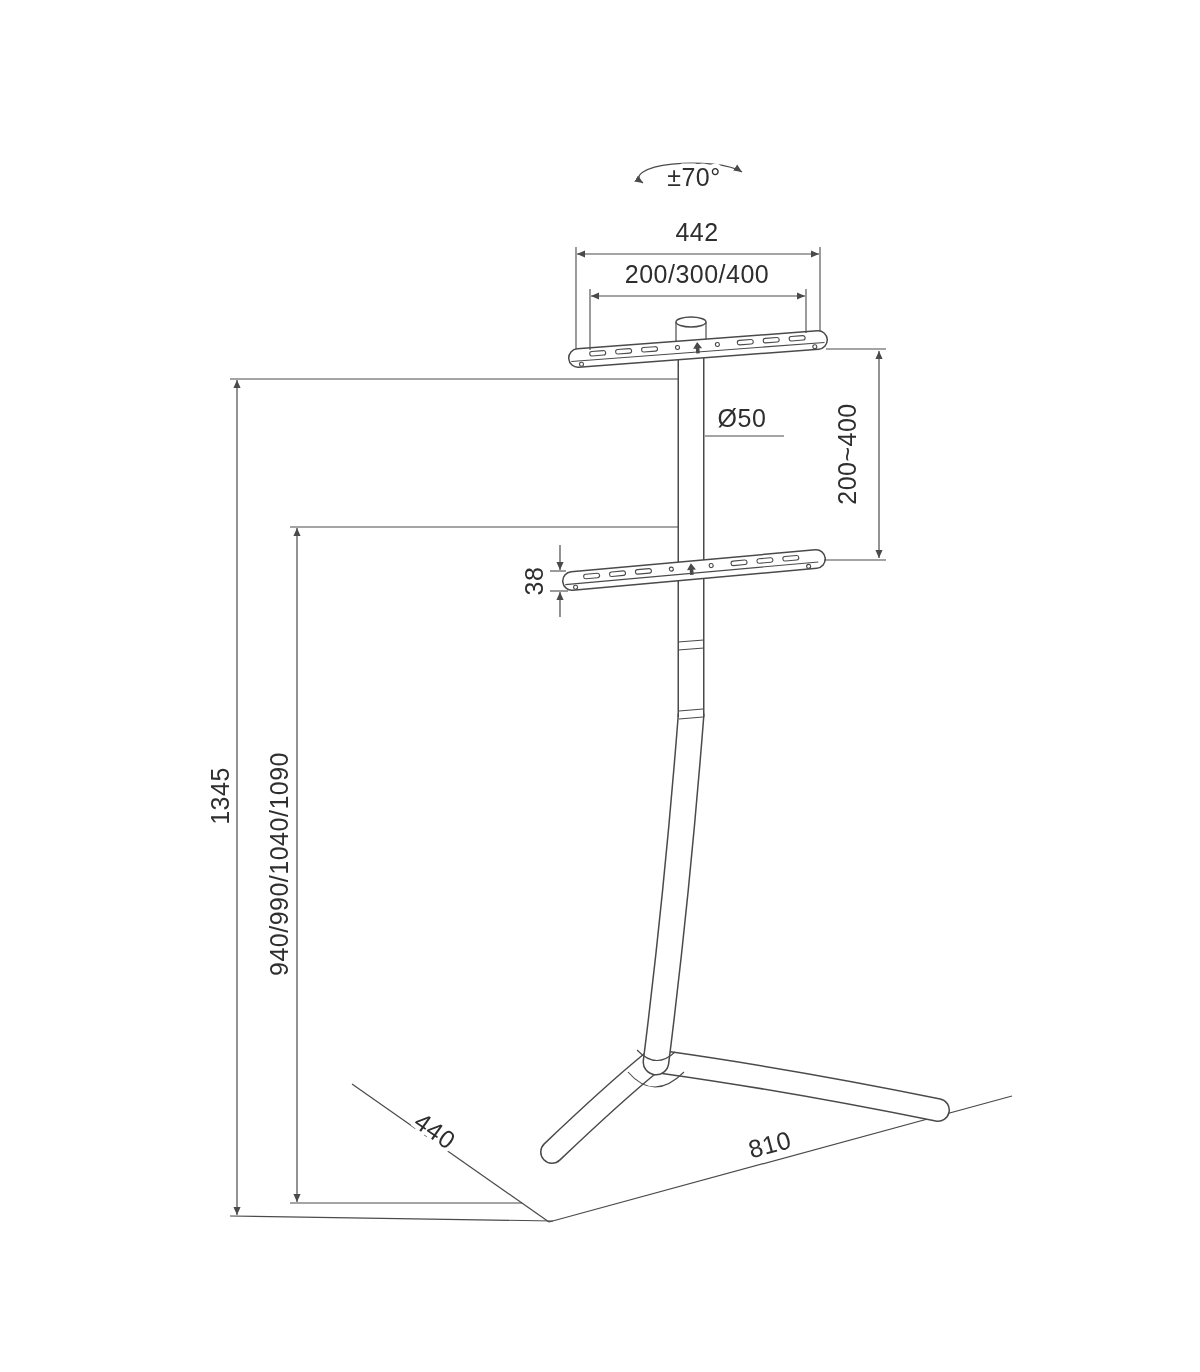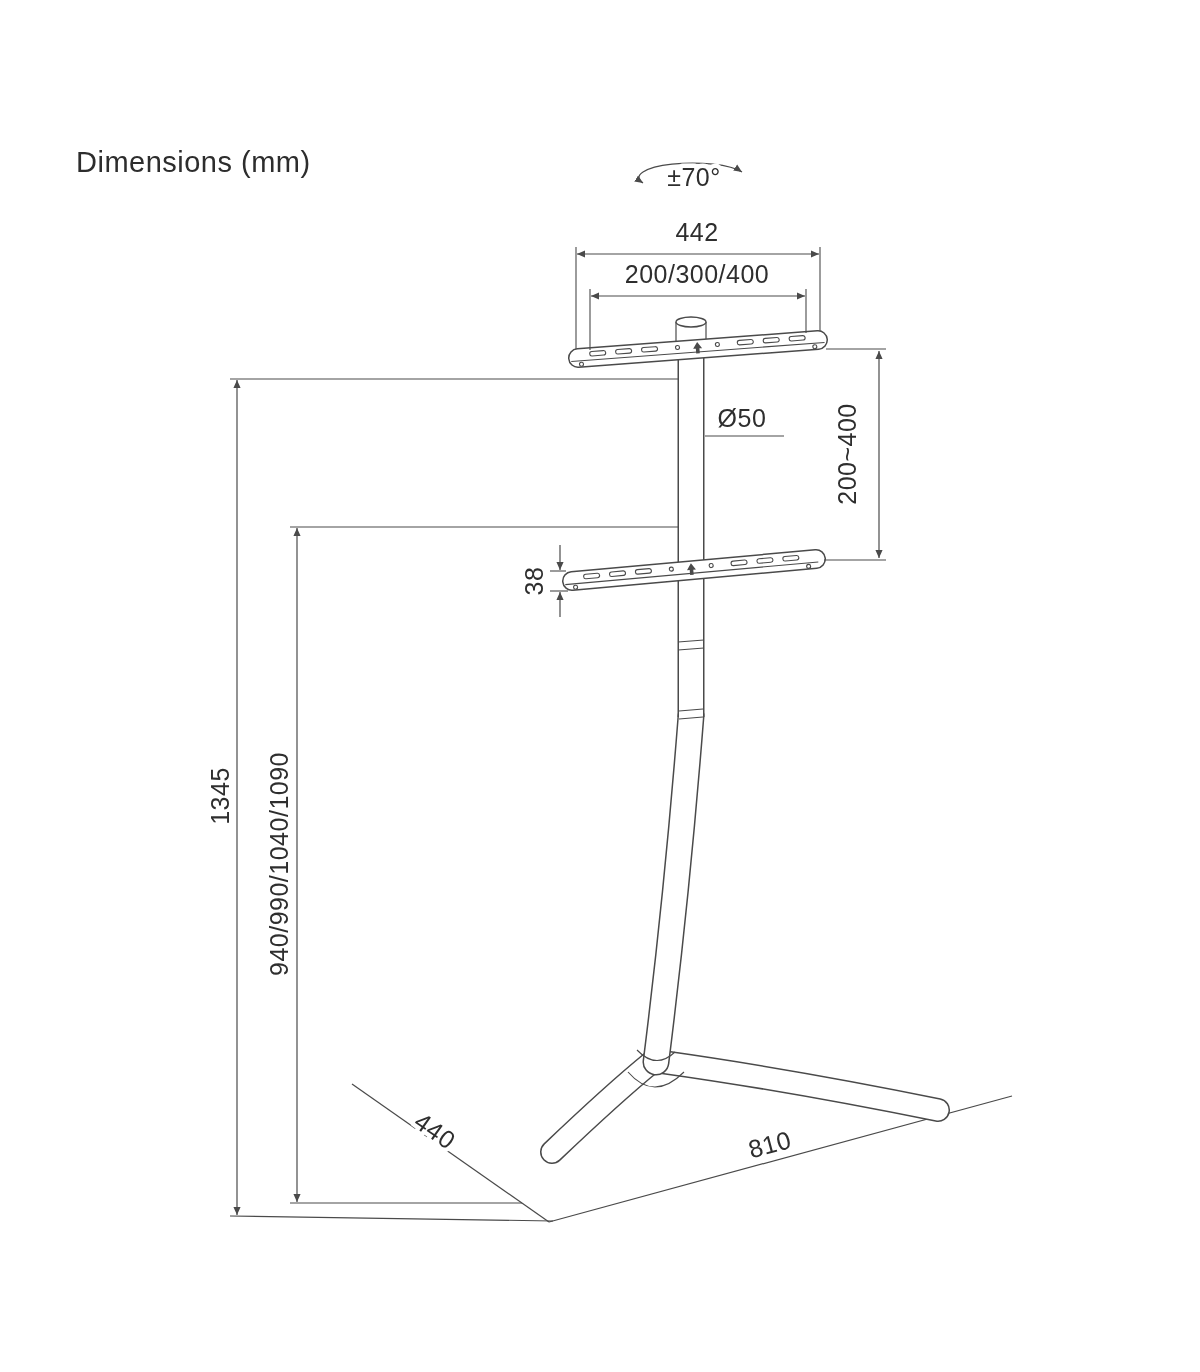--- a/index.html
+++ b/index.html
@@ -14,21 +14,20 @@
   .wt{stroke:#ffffff;fill:none;}
   .hole{stroke:#4a4a4a;stroke-width:1.1;fill:#ffffff;}
   text.lbl{font-family:"Liberation Sans",sans-serif;font-size:25px;fill:#2e2e2e;letter-spacing:0.5px;}
   .halo{paint-order:stroke;stroke:#ffffff;stroke-width:9px;stroke-linejoin:round;}
   .f24{font-size:24px;} .f23{font-size:23px;} .f26{font-size:26px;}
 </style>
 </head>
 <body>
 
 <div class="canvas">
-  <div class="title">Dimensions (mm)</div>
 
   <svg viewBox="0 0 1200 1372" width="1200" height="1372">
     <defs>
       <marker id="arr" viewBox="0 0 10 10" refX="8.5" refY="5" markerWidth="8" markerHeight="8" orient="auto-start-reverse">
         <path d="M0,1.2 L8.5,5 L0,8.8 Z" fill="#4a4a4a"></path>
       </marker>
     </defs>
 
     <g>
       <path class="ln" d="M352,1084 L549,1222"></path>

